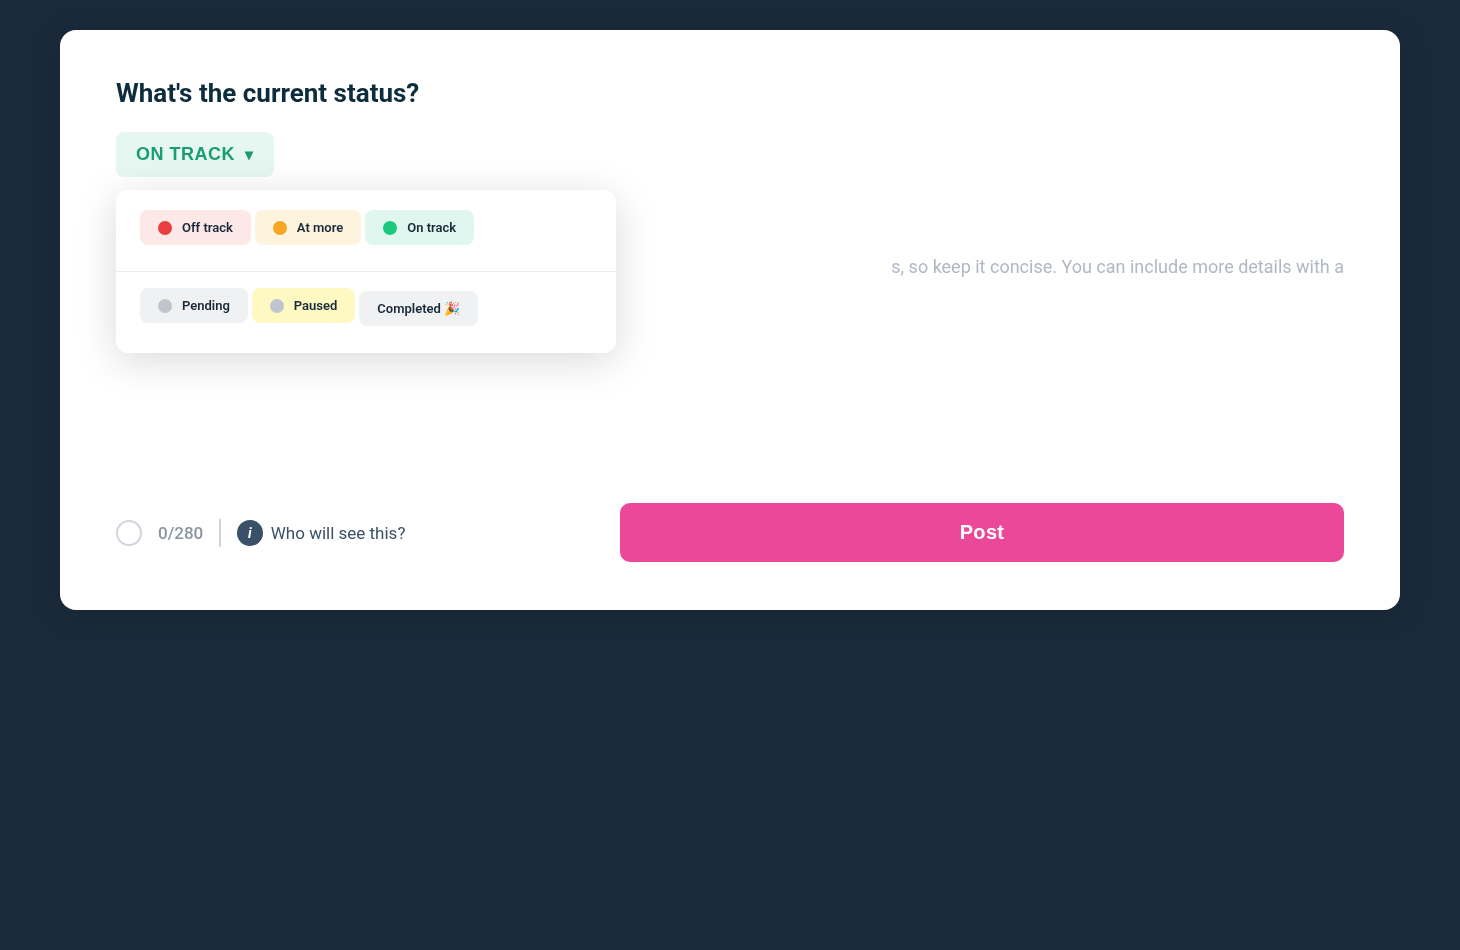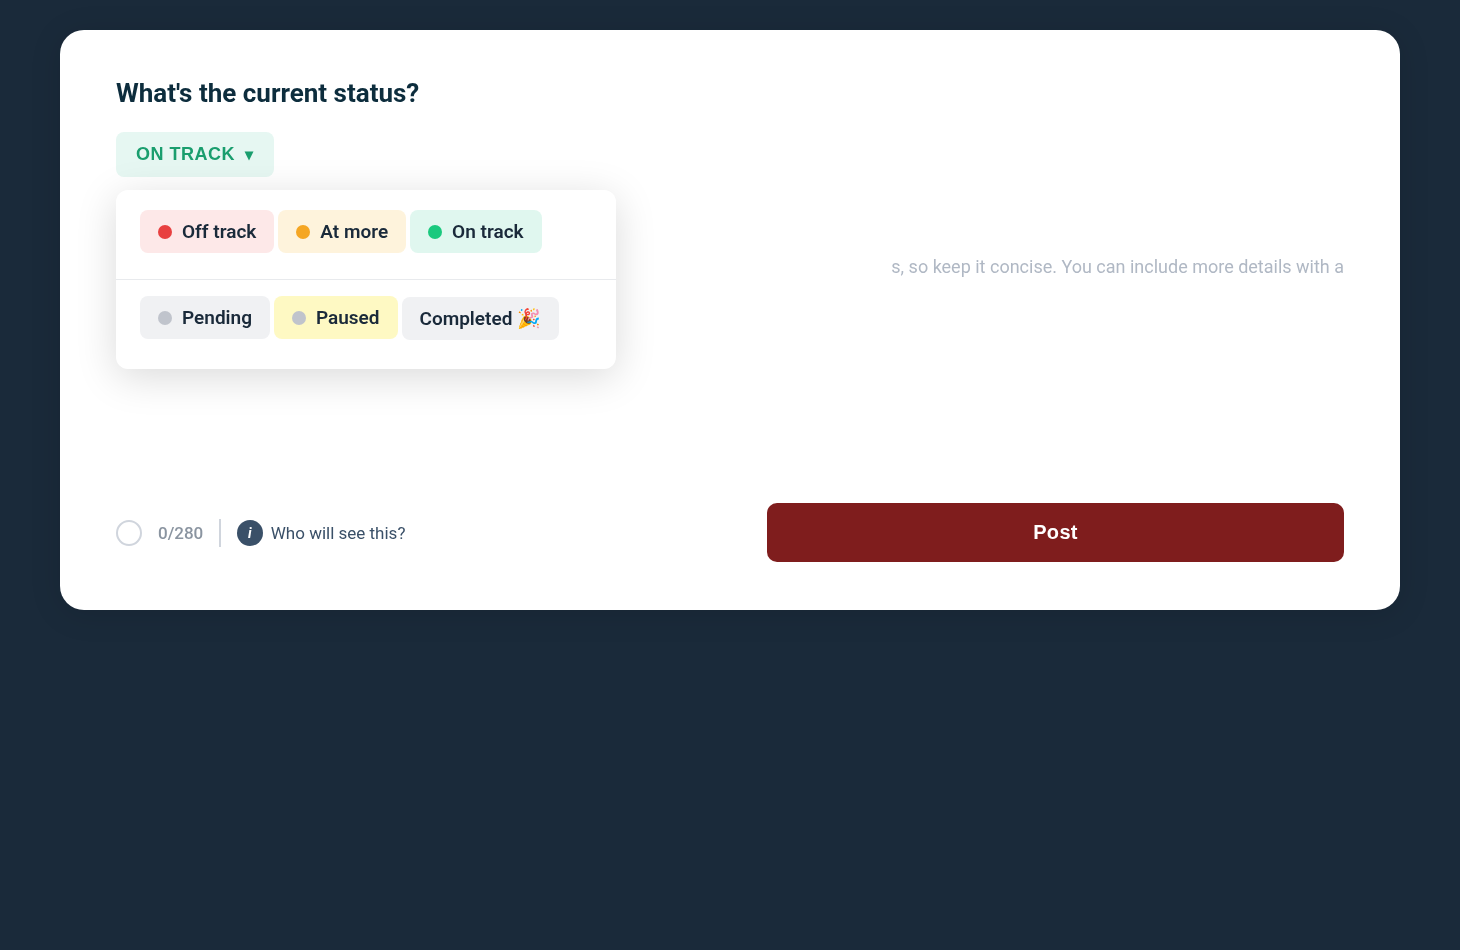--- a/index.html
+++ b/index.html
@@ -14,21 +14,21 @@
       height: 950px;
       display: flex;
       align-items: flex-start;
       justify-content: center;
       padding: 30px;
       font-family: -apple-system, BlinkMacSystemFont, 'Segoe UI', Roboto, sans-serif;
     }
 
     .main-card {
       background: #ffffff;
-      border-radius: 24px;
+      border-radius: 16px;
       width: 1340px;
       min-height: 580px;
       padding: 48px 56px 48px 56px;
       position: relative;
       box-shadow: 0 4px 32px rgba(0,0,0,0.12);
     }
 
     .question-title {
       font-size: 26px;
       font-weight: 700;
@@ -77,21 +77,21 @@
     .dropdown-section-bottom {
       padding: 16px 32px 20px 24px;
     }
 
     .status-option {
       display: inline-flex;
       align-items: center;
       gap: 10px;
       border-radius: 8px;
       padding: 10px 18px;
-      font-size: 19px;
+      font-size: 13px;
       font-weight: 600;
       cursor: pointer;
       margin-bottom: 10px;
       width: auto;
       transition: opacity 0.15s;
     }
 
     .status-option:last-child {
       margin-bottom: 0;
     }
@@ -224,26 +224,26 @@
       flex-shrink: 0;
     }
 
     .who-will-see-text {
       font-size: 17px;
       color: #3a5068;
       font-weight: 400;
     }
 
     .post-button {
-      background: #7f1d1d;
+      background: #ec4899;
       color: #ffffff;
       border: none;
       border-radius: 10px;
       padding: 18px 0;
-      width: 577px;
+      width: 724px;
       font-size: 20px;
       font-weight: 600;
       cursor: pointer;
       letter-spacing: 0.3px;
     }
 
     .bottom-right {
       display: flex;
       align-items: center;
       gap: 24px;

